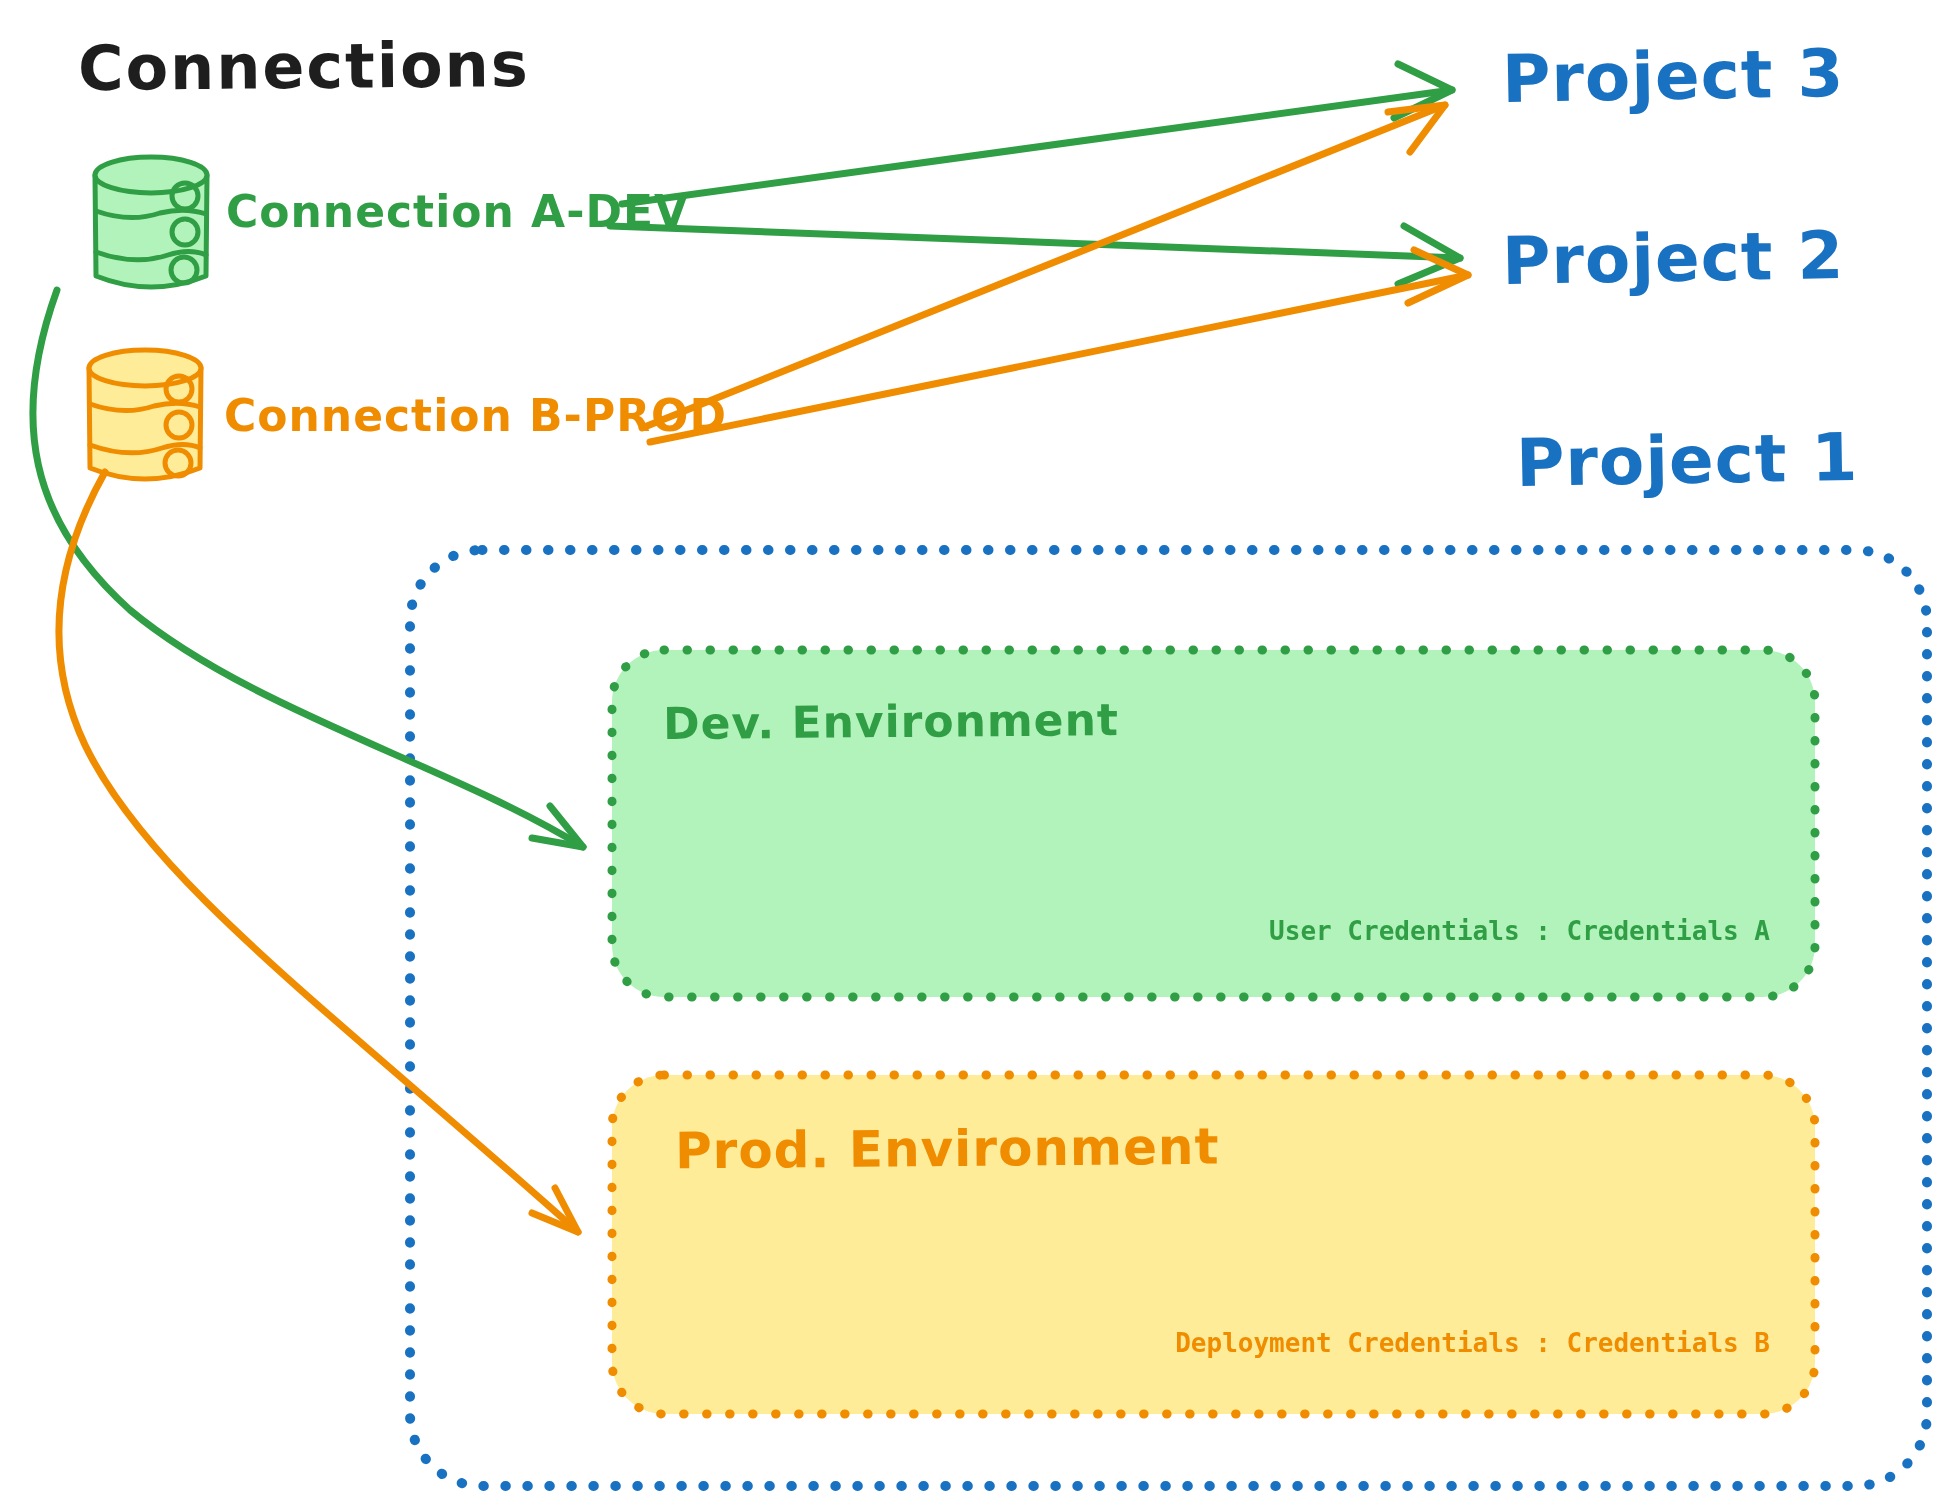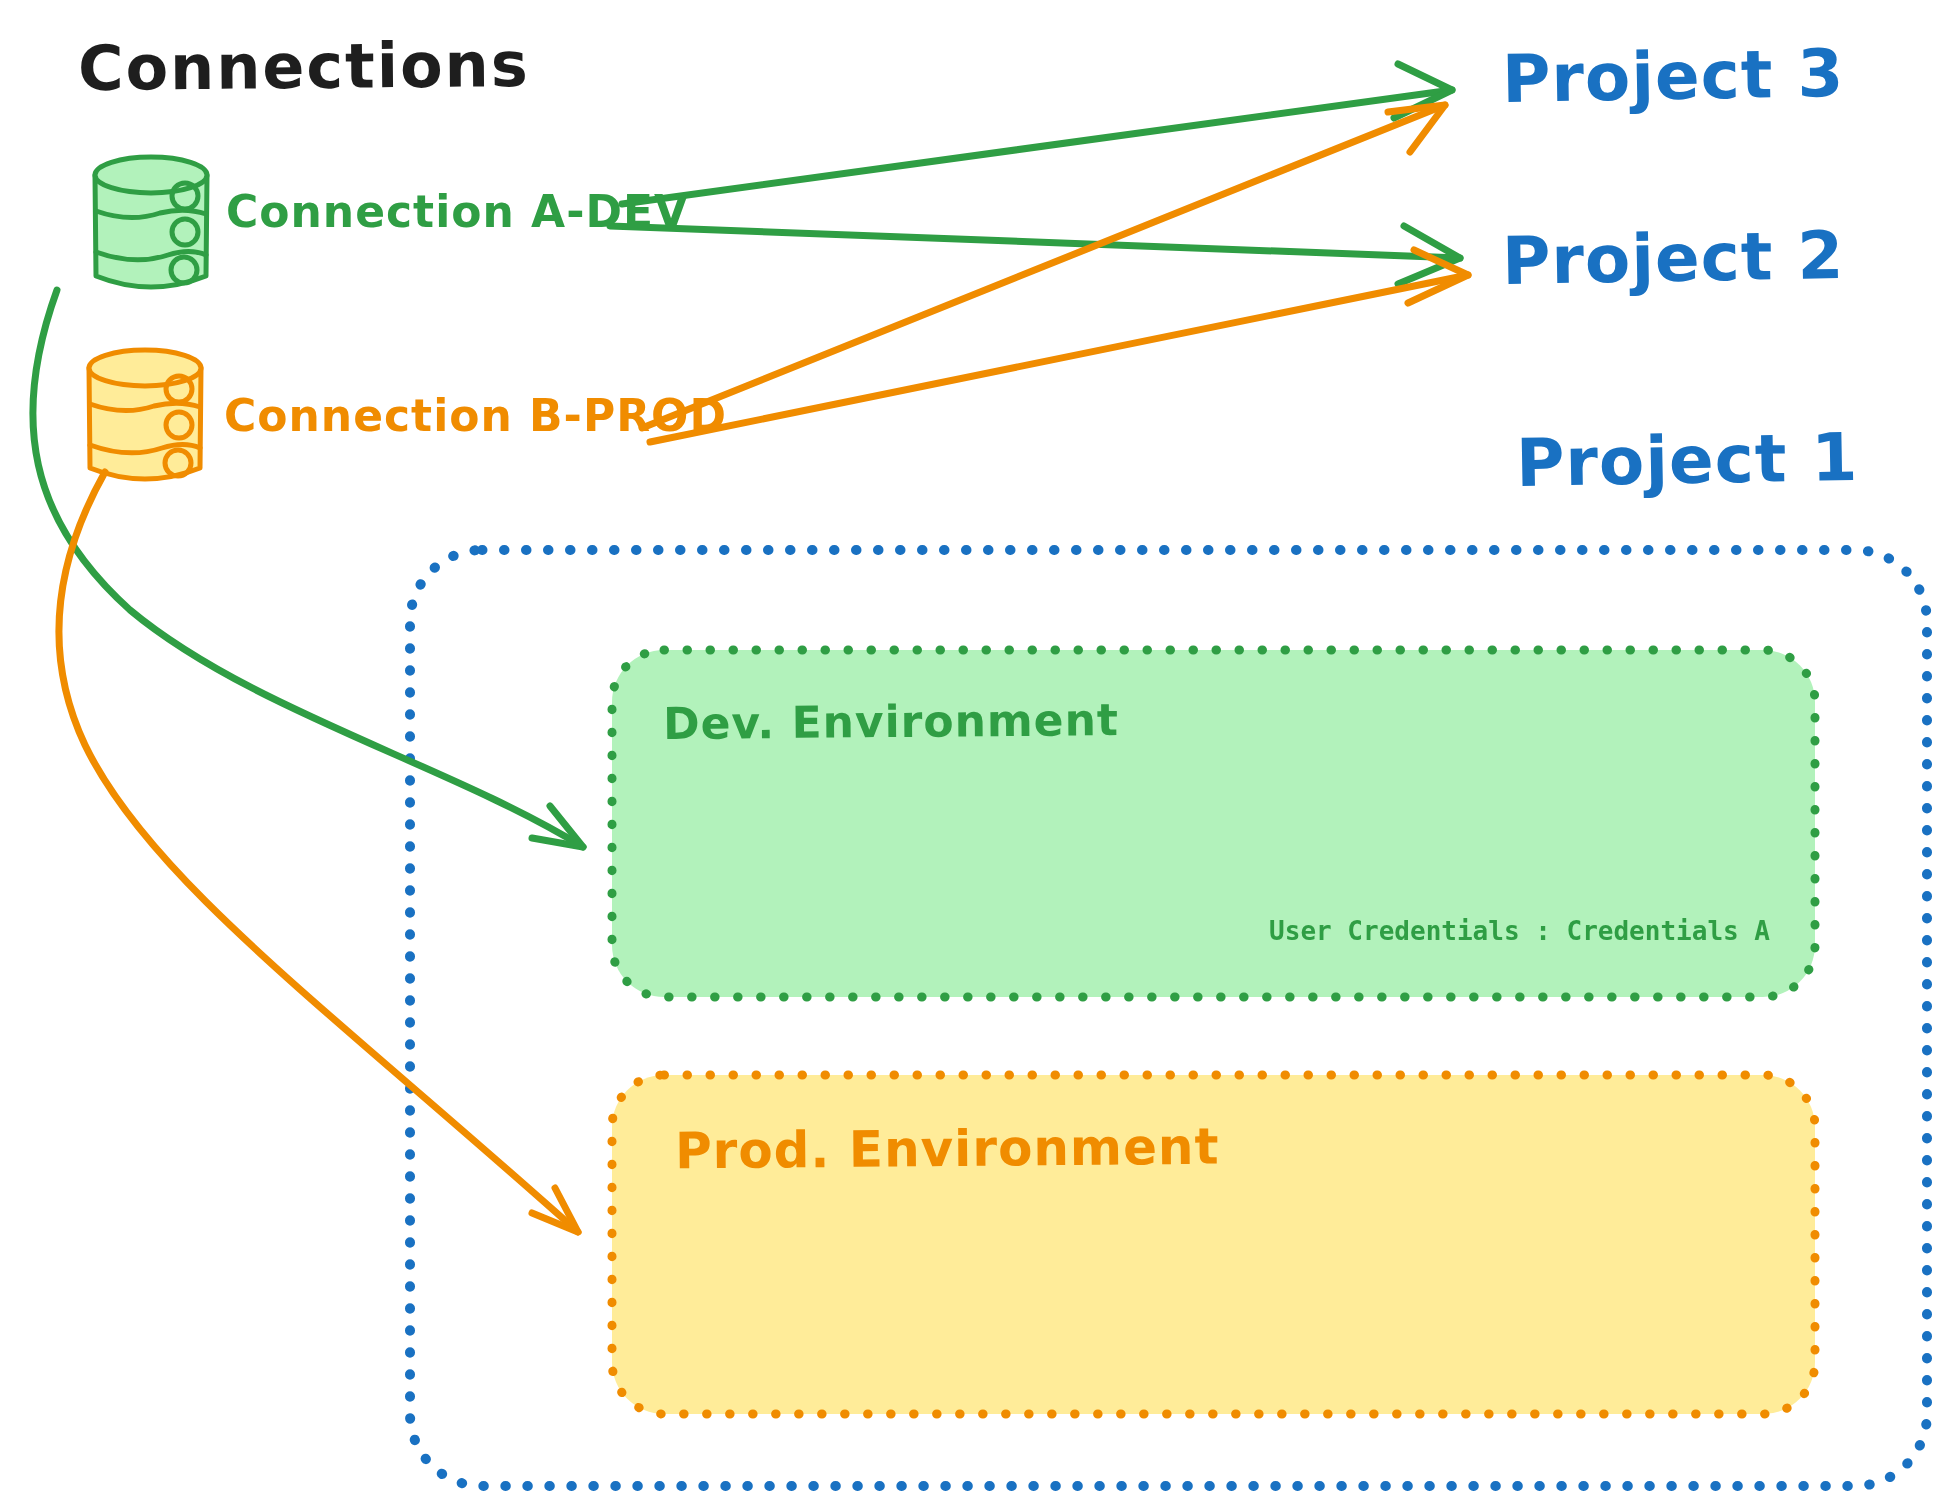--- a/index.html
+++ b/index.html
@@ -101,14 +101,15 @@
   <div class="txt conn-label conn-a">Connection A-DEV</div>
 
   <div class="txt project project-3">Project 3</div>
   <div class="txt project project-2">Project 2</div>
   <div class="txt project project-1">Project 1</div>
 
   <div class="txt env-title dev-title">Dev. Environment</div>
   <div class="txt env-title prod-title">Prod. Environment</div>
 
   <div class="txt creds creds-dev">User Credentials : Credentials A</div>
+  <div class="txt creds creds-prod">Deployment Credentials : Credentials B</div>
 
 </div>
 
 </body></html>

